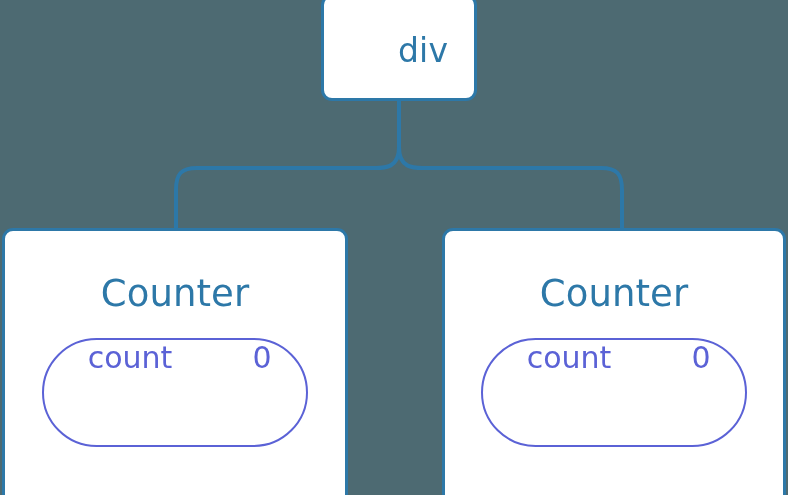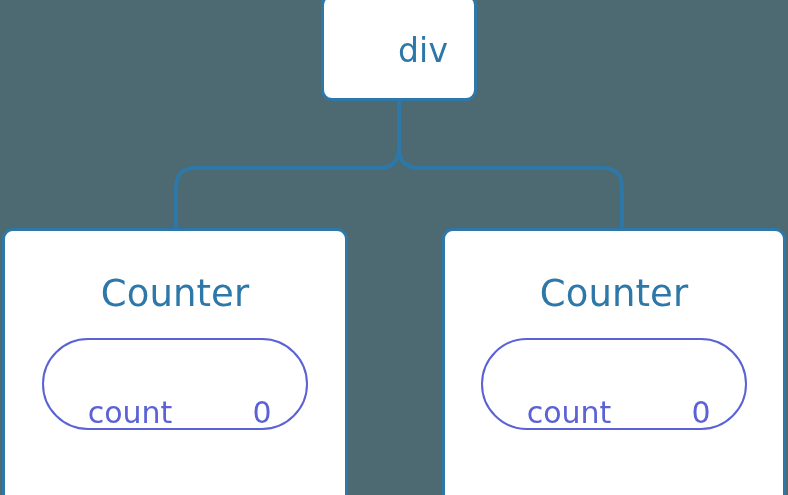--- a/index.html
+++ b/index.html
@@ -75,27 +75,27 @@
   .child-node .node-title {
     color: #2d78a8;
     font-size: 37px;
     line-height: 1;
     letter-spacing: 0.1px;
   }
 
   
   .state-pill {
     margin-top: 26px;
-    height: 92px;
+    height: 109px;
     width: 266px;
     border: 2px solid #5b62d6;
     border-radius: 999px;
     box-sizing: border-box;
     display: flex;
-    align-items: flex-end;
+    align-items: flex-start;
     background: #ffffff;
   }
   .state-key {
     flex: 0 0 172px;
     display: flex;
     align-items: center;
     justify-content: center;
     color: #5b62d6;
     font-size: 30px;
     line-height: 1;

